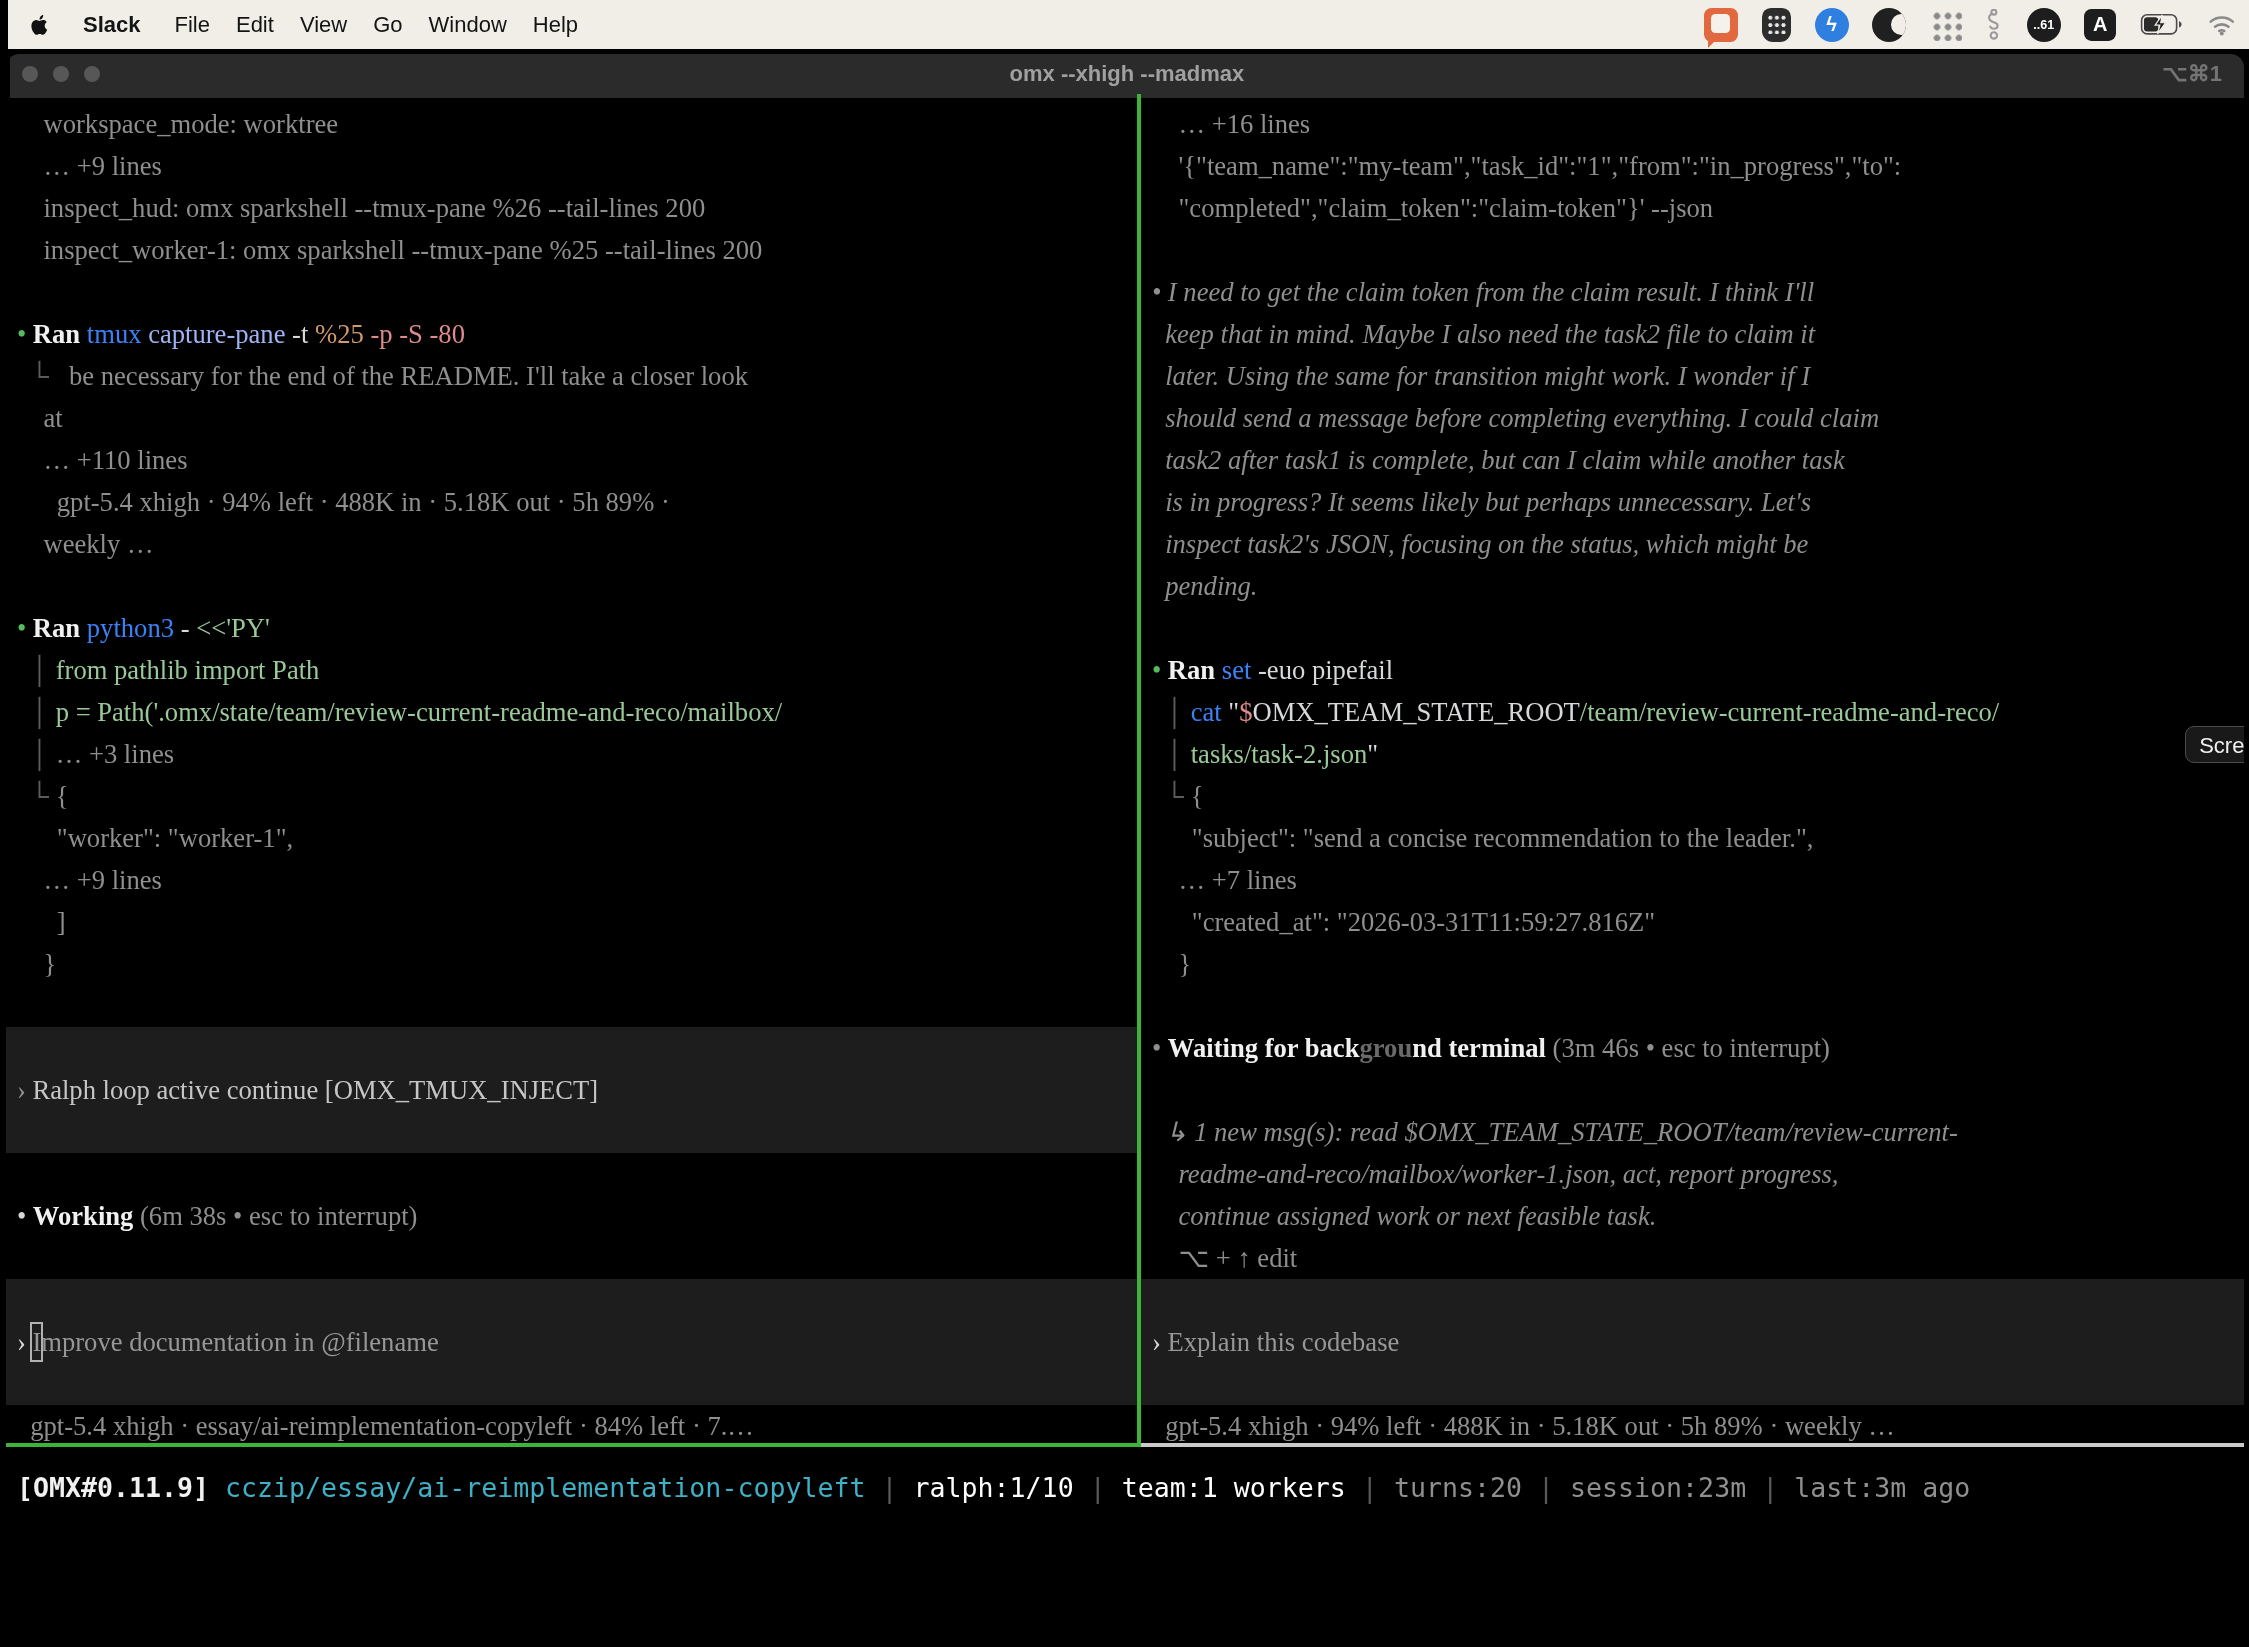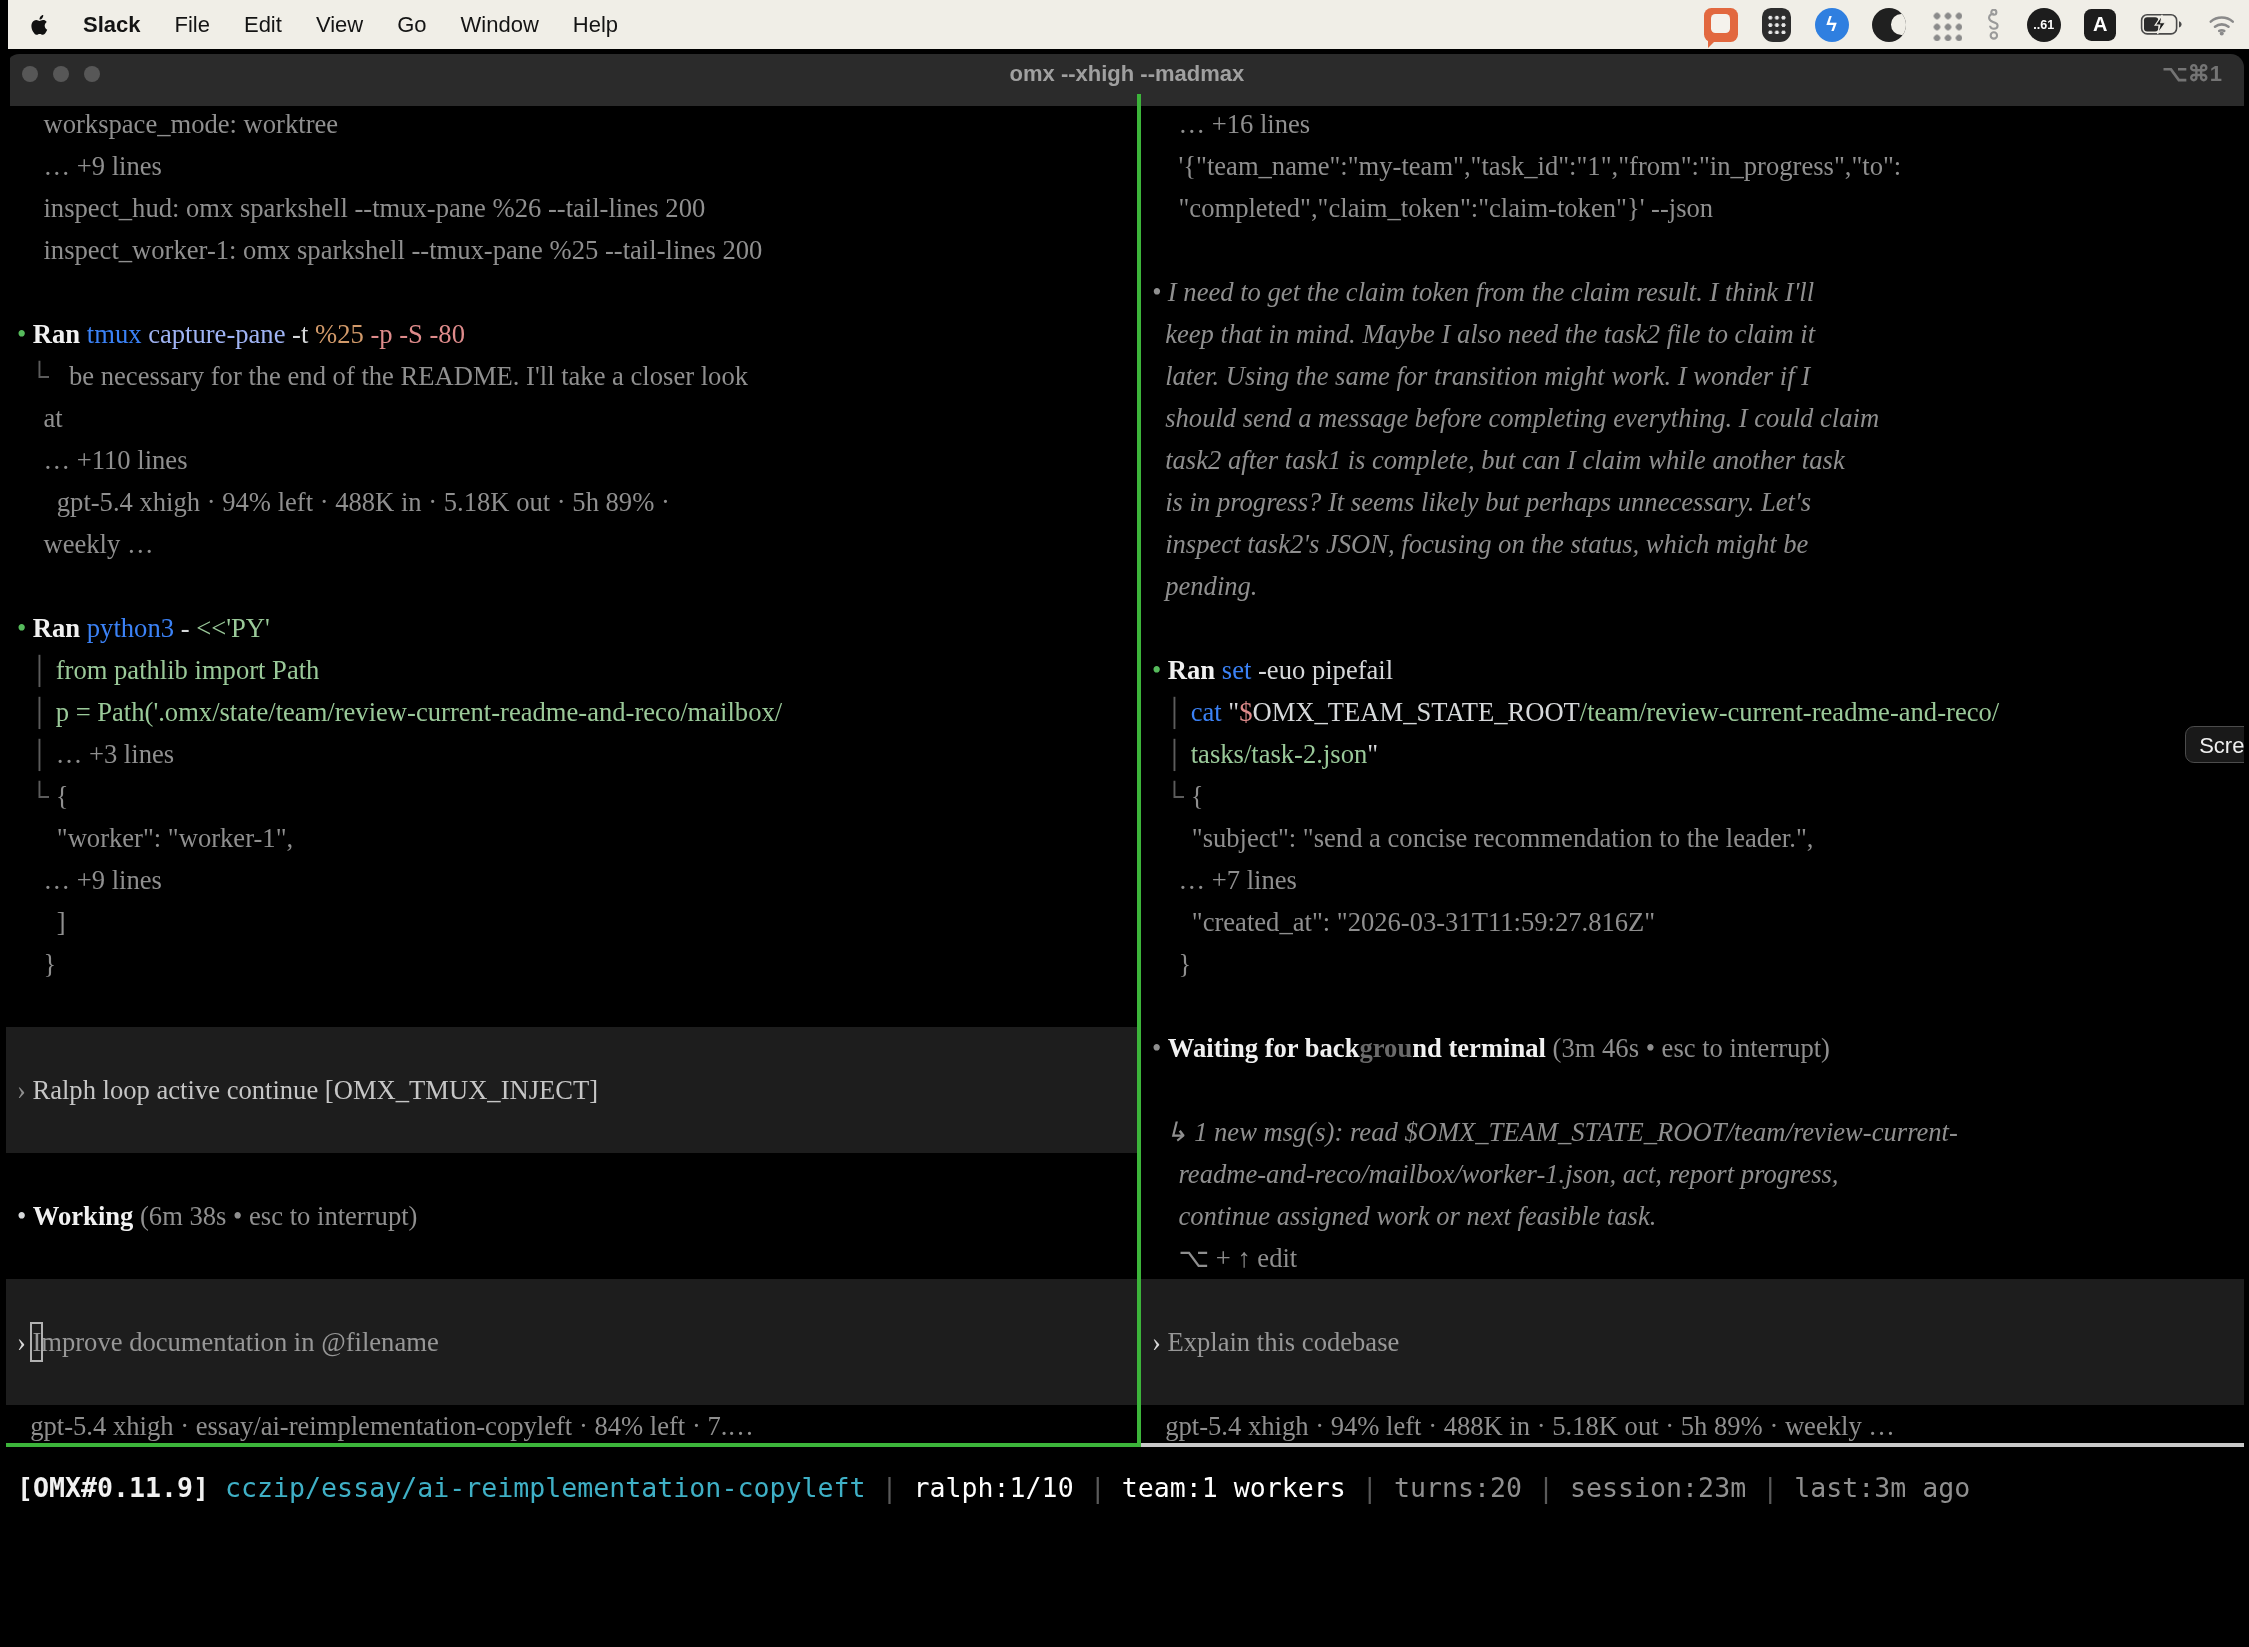--- a/index.html
+++ b/index.html
@@ -29,21 +29,21 @@
   .ic-grid{width:32px;height:32px;background-image:radial-gradient(circle,#8a8a8a 3px,transparent 3.4px);
     background-size:11px 11px;background-position:1.5px 1.5px;}
   .ic-c61{width:34px;height:34px;border-radius:50%;background:#1d1d1d;color:#fff;font-size:12.5px;font-weight:600;
     display:flex;align-items:center;justify-content:center;}
   .ic-a{width:32px;height:32px;border-radius:7.4px;background:#1d1d1d;color:#fff;font-size:20px;font-weight:700;
     display:flex;align-items:center;justify-content:center;}
 
   
   .window{position:absolute;left:5.9px;top:54px;width:2238px;height:1583px;background:#000;
     border-radius:13.3px;overflow:hidden;}
-  .titlebar{position:absolute;left:4px;top:0;right:0;height:52px;background:#2b2b2b;}
+  .titlebar{position:absolute;left:4px;top:0;right:0;height:44px;background:#2b2b2b;}
   .tlight{position:absolute;top:11.8px;width:16px;height:16px;border-radius:50%;background:#575757;}
   .tl1{left:11.8px;} .tl2{left:43px;} .tl3{left:74px;}
   .wtitle{position:absolute;left:0;right:0;top:0;height:40px;line-height:40px;text-align:center;
     color:#a0a0a0;font-size:22px;font-weight:600;}
   .wshortcut{position:absolute;right:22px;top:0;height:40px;line-height:40px;color:#747474;font-size:22px;font-weight:600;}
 
   
   .panes{position:absolute;left:0;top:40px;width:2238px;height:1349px;}
   .pane{position:absolute;top:0;height:1349px;overflow:hidden;box-sizing:border-box;
     padding:8.9px 0 0 11px;font-family:Liberation Serif, serif;font-size:26.6px;line-height:42px;white-space:pre;}
@@ -86,21 +86,21 @@
 <body>
 
 <div class="menubar">
   <div class="menubar-left">
     <span class="apple">
         <svg width="19" height="22" viewBox="0 0 17 20">
           <path fill="#111" d="M13.2 10.6c0-2.2 1.8-3.3 1.9-3.4-1-1.5-2.6-1.7-3.2-1.7-1.4-.1-2.7.8-3.4.8-.7 0-1.8-.8-2.9-.8-1.5 0-2.9.9-3.7 2.2-1.6 2.7-.4 6.7 1.1 8.9.7 1.1 1.6 2.3 2.8 2.2 1.1 0 1.5-.7 2.9-.7s1.7.7 2.9.7c1.2 0 2-1.1 2.7-2.2.9-1.2 1.2-2.4 1.2-2.5-.1 0-2.3-.9-2.3-3.5zM11 3.9c.6-.8 1-1.8.9-2.9-.9 0-1.9.6-2.5 1.3-.6.7-1 1.7-.9 2.8 1 .1 2-.5 2.5-1.2z"></path>
         </svg>
       </span>
     <span class="mitem app">Slack</span>
-    <span id="menu-items" style="display:flex;gap:34px;">
+    <span id="menu-items" style="display:flex;gap:26px;">
         <span class="mitem">File</span>
         <span class="mitem">Edit</span>
         <span class="mitem">View</span>
         <span class="mitem">Go</span>
         <span class="mitem">Window</span>
         <span class="mitem">Help</span>
       </span>
   </div>
   <div class="menubar-right" id="status-icons">
       <span class="sticon">

